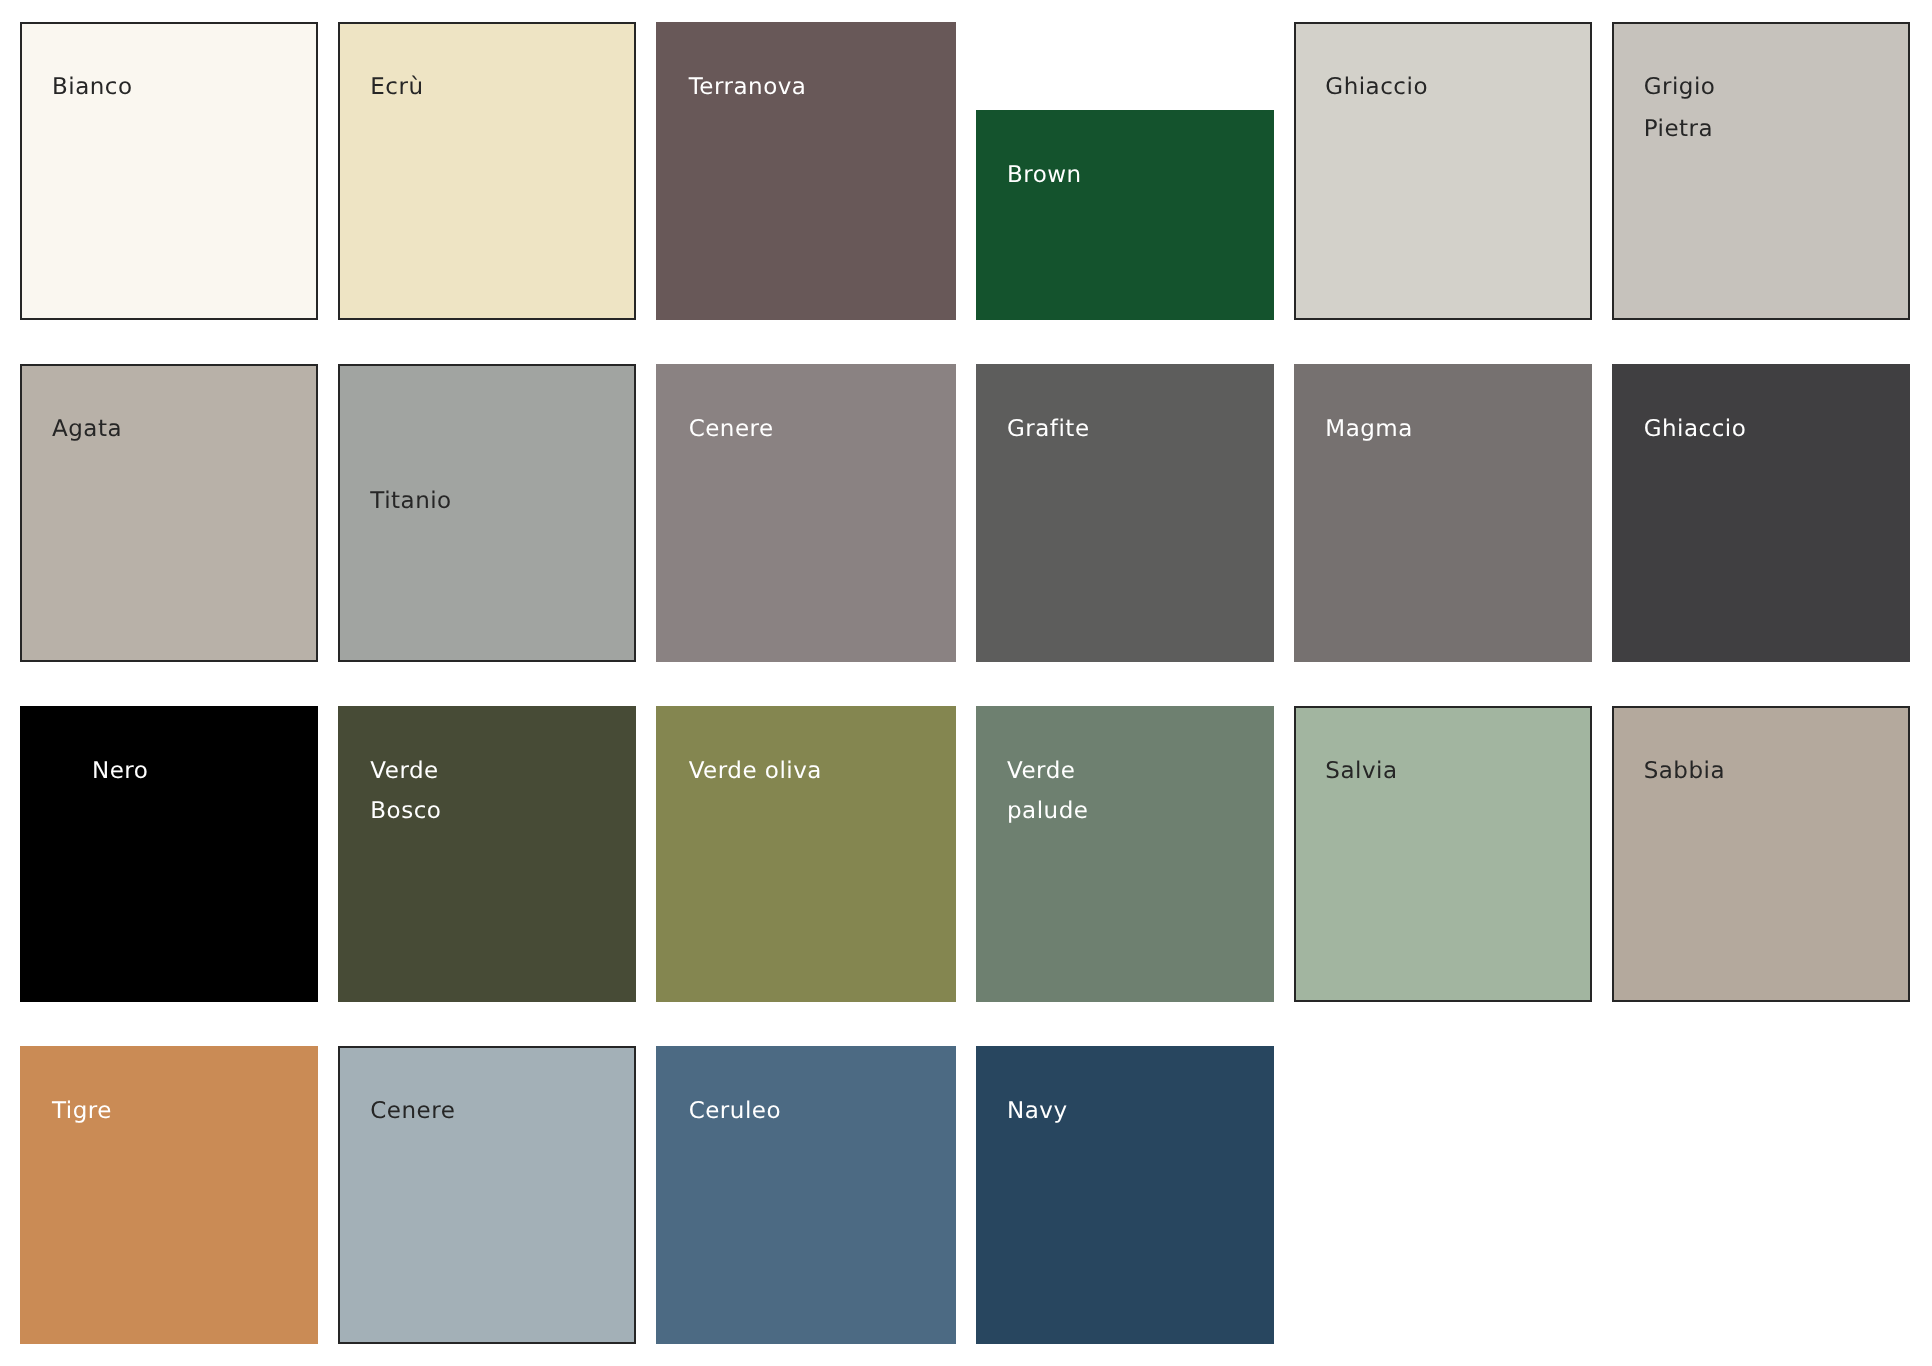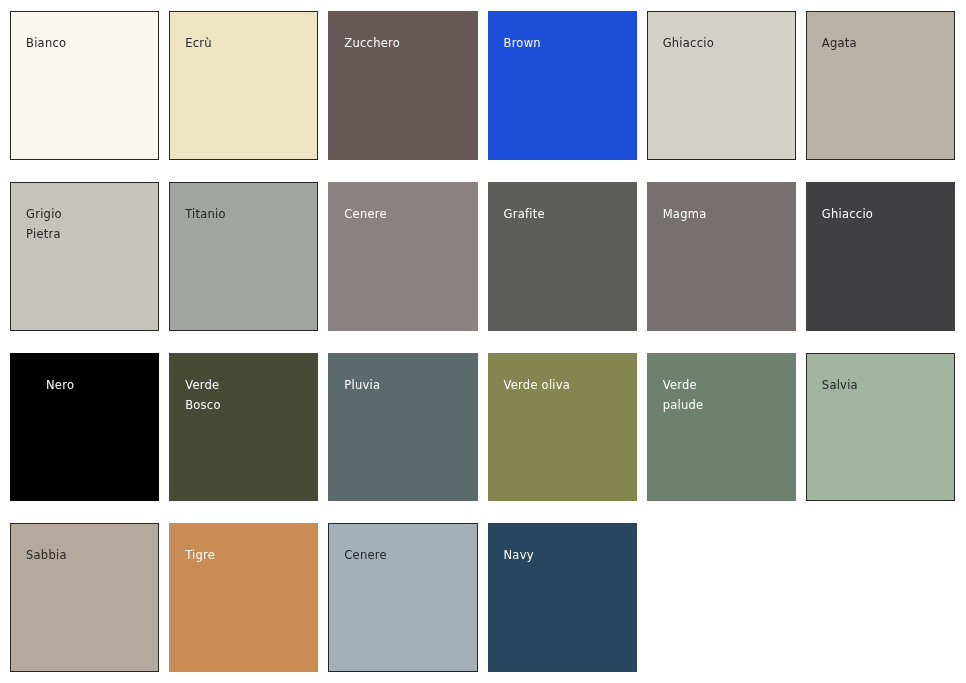--- a/index.html
+++ b/index.html
@@ -58,75 +58,75 @@
 <body>
 
 <div id="palette-grid" style="background: rgb(255, 255, 255); grid-template-columns: repeat(6, 1fr); grid-template-rows: repeat(4, 1fr);">
     <div class="swatch bordered" style="background-color: rgb(250, 247, 240); border-color: rgb(38, 38, 38);">
       <div class="swatch-label" style="color: rgb(38, 38, 38);">Bianco</div>
     </div>
     <div class="swatch bordered" style="background-color: rgb(238, 228, 196); border-color: rgb(38, 38, 38);">
       <div class="swatch-label" style="color: rgb(38, 38, 38);">Ecrù</div>
     </div>
     <div class="swatch" style="background-color: rgb(104, 88, 88);">
-      <div class="swatch-label" style="color: rgb(255, 255, 255);">Zucchero</div>
+      <div class="swatch-label" style="color: rgb(255, 255, 255);">Terranova</div>
     </div>
-    <div class="swatch" style="background-color: #1d4ed8;">
+    <div class="swatch" style="background-color: #14532d; margin-top: 44px;">
       <div class="swatch-label" style="color: rgb(255, 255, 255);">Brown</div>
     </div>
     <div class="swatch bordered" style="background-color: rgb(211, 209, 202); border-color: rgb(38, 38, 38);">
       <div class="swatch-label" style="color: rgb(38, 38, 38);">Ghiaccio</div>
     </div>
-    <div class="swatch bordered" style="background-color: rgb(184, 177, 168); border-color: rgb(38, 38, 38);">
-      <div class="swatch-label" style="color: rgb(38, 38, 38);">Agata</div>
-    </div>
     <div class="swatch bordered" style="background-color: rgb(198, 194, 188); border-color: rgb(38, 38, 38);">
       <div class="swatch-label" style="color: rgb(38, 38, 38);">Grigio
 Pietra</div>
     </div>
+    <div class="swatch bordered" style="background-color: rgb(184, 177, 168); border-color: rgb(38, 38, 38);">
+      <div class="swatch-label" style="color: rgb(38, 38, 38);">Agata</div>
+    </div>
     <div class="swatch bordered" style="background-color: rgb(161, 164, 161); border-color: rgb(38, 38, 38);">
-      <div class="swatch-label" style="color: rgb(38, 38, 38);">Titanio</div>
+      <div class="swatch-label" style="color: rgb(38, 38, 38); margin-top: 36px;">Titanio</div>
     </div>
     <div class="swatch" style="background-color: rgb(138, 130, 130);">
       <div class="swatch-label" style="color: rgb(255, 255, 255);">Cenere</div>
     </div>
     <div class="swatch" style="background-color: rgb(93, 93, 92);">
       <div class="swatch-label" style="color: rgb(255, 255, 255);">Grafite</div>
     </div>
     <div class="swatch" style="background-color: rgb(118, 113, 112);">
       <div class="swatch-label" style="color: rgb(255, 255, 255);">Magma</div>
     </div>
     <div class="swatch" style="background-color: rgb(64, 63, 65);">
       <div class="swatch-label" style="color: rgb(255, 255, 255);">Ghiaccio</div>
     </div>
     <div class="swatch" style="background-color: rgb(0, 0, 0);">
       <div class="swatch-label" style="color: rgb(255, 255, 255); margin-left: 20px;">Nero</div>
     </div>
     <div class="swatch" style="background-color: rgb(71, 75, 54);">
       <div class="swatch-label" style="color: rgb(255, 255, 255);">Verde
 Bosco</div>
     </div>
-    <div class="swatch" style="background-color: rgb(91, 106, 106);">
-      <div class="swatch-label" style="color: rgb(255, 255, 255);">Pluvia</div>
-    </div>
     <div class="swatch" style="background-color: rgb(132, 134, 80);">
       <div class="swatch-label" style="color: rgb(255, 255, 255);">Verde oliva</div>
     </div>
     <div class="swatch" style="background-color: rgb(110, 128, 112);">
       <div class="swatch-label" style="color: rgb(255, 255, 255);">Verde
 palude</div>
     </div>
     <div class="swatch bordered" style="background-color: rgb(162, 181, 160); border-color: rgb(38, 38, 38);">
       <div class="swatch-label" style="color: rgb(38, 38, 38);">Salvia</div>
     </div>
     <div class="swatch bordered" style="background-color: rgb(180, 169, 157); border-color: rgb(38, 38, 38);">
       <div class="swatch-label" style="color: rgb(38, 38, 38); text-align: right;">Sabbia</div>
     </div>
     <div class="swatch" style="background-color: rgb(202, 139, 85);">
       <div class="swatch-label" style="color: rgb(255, 255, 255);">Tigre</div>
     </div>
     <div class="swatch bordered" style="background-color: rgb(163, 176, 183); border-color: rgb(38, 38, 38);">
       <div class="swatch-label" style="color: rgb(38, 38, 38);">Cenere</div>
     </div>
+    <div class="swatch" style="background-color: rgb(76, 106, 131);">
+      <div class="swatch-label" style="color: rgb(255, 255, 255);">Ceruleo</div>
+    </div>
     <div class="swatch" style="background-color: rgb(40, 70, 95);">
       <div class="swatch-label" style="color: rgb(255, 255, 255);">Navy</div>
     </div>
   </div>
 
 </body></html>

